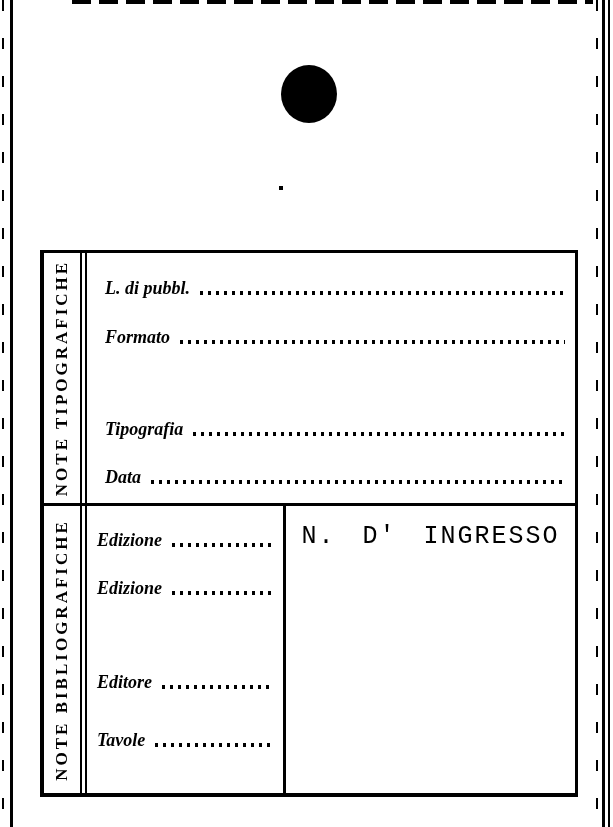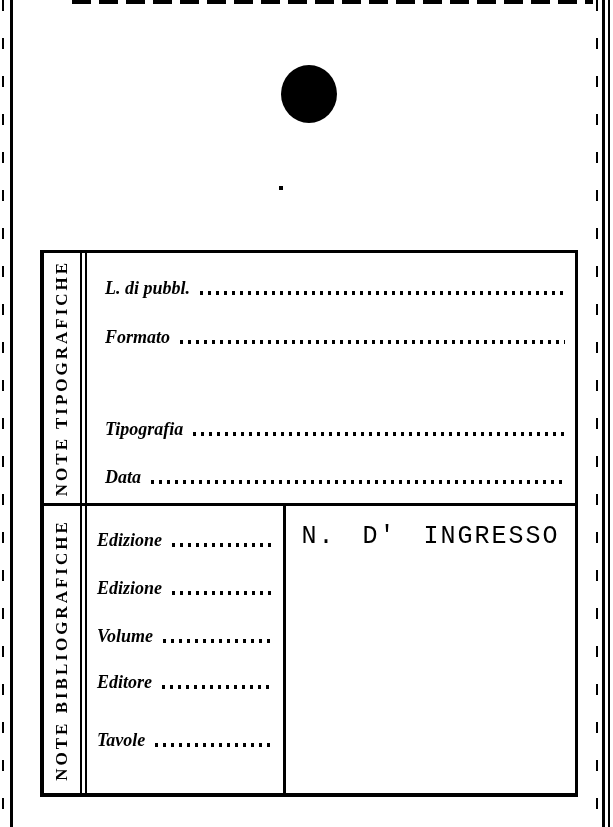--- a/index.html
+++ b/index.html
@@ -89,24 +89,20 @@
   </div>
   <div class="bleft">
     <div class="frow" style="top:24px">
       <span class="flabel">Edizione</span>
       <span class="leader"></span>
     </div>
     <div class="frow" style="top:72px">
       <span class="flabel">Edizione</span>
       <span class="leader"></span>
     </div>
-    <div class="frow" style="top:120px">
-      <span class="flabel">Volume</span>
-      <span class="leader"></span>
-    </div>
     <div class="frow" style="top:166px">
       <span class="flabel">Editore</span>
       <span class="leader"></span>
     </div>
     <div class="frow" style="top:224px">
       <span class="flabel">Tavole</span>
       <span class="leader"></span>
     </div>
   </div>
   <div class="bright">

